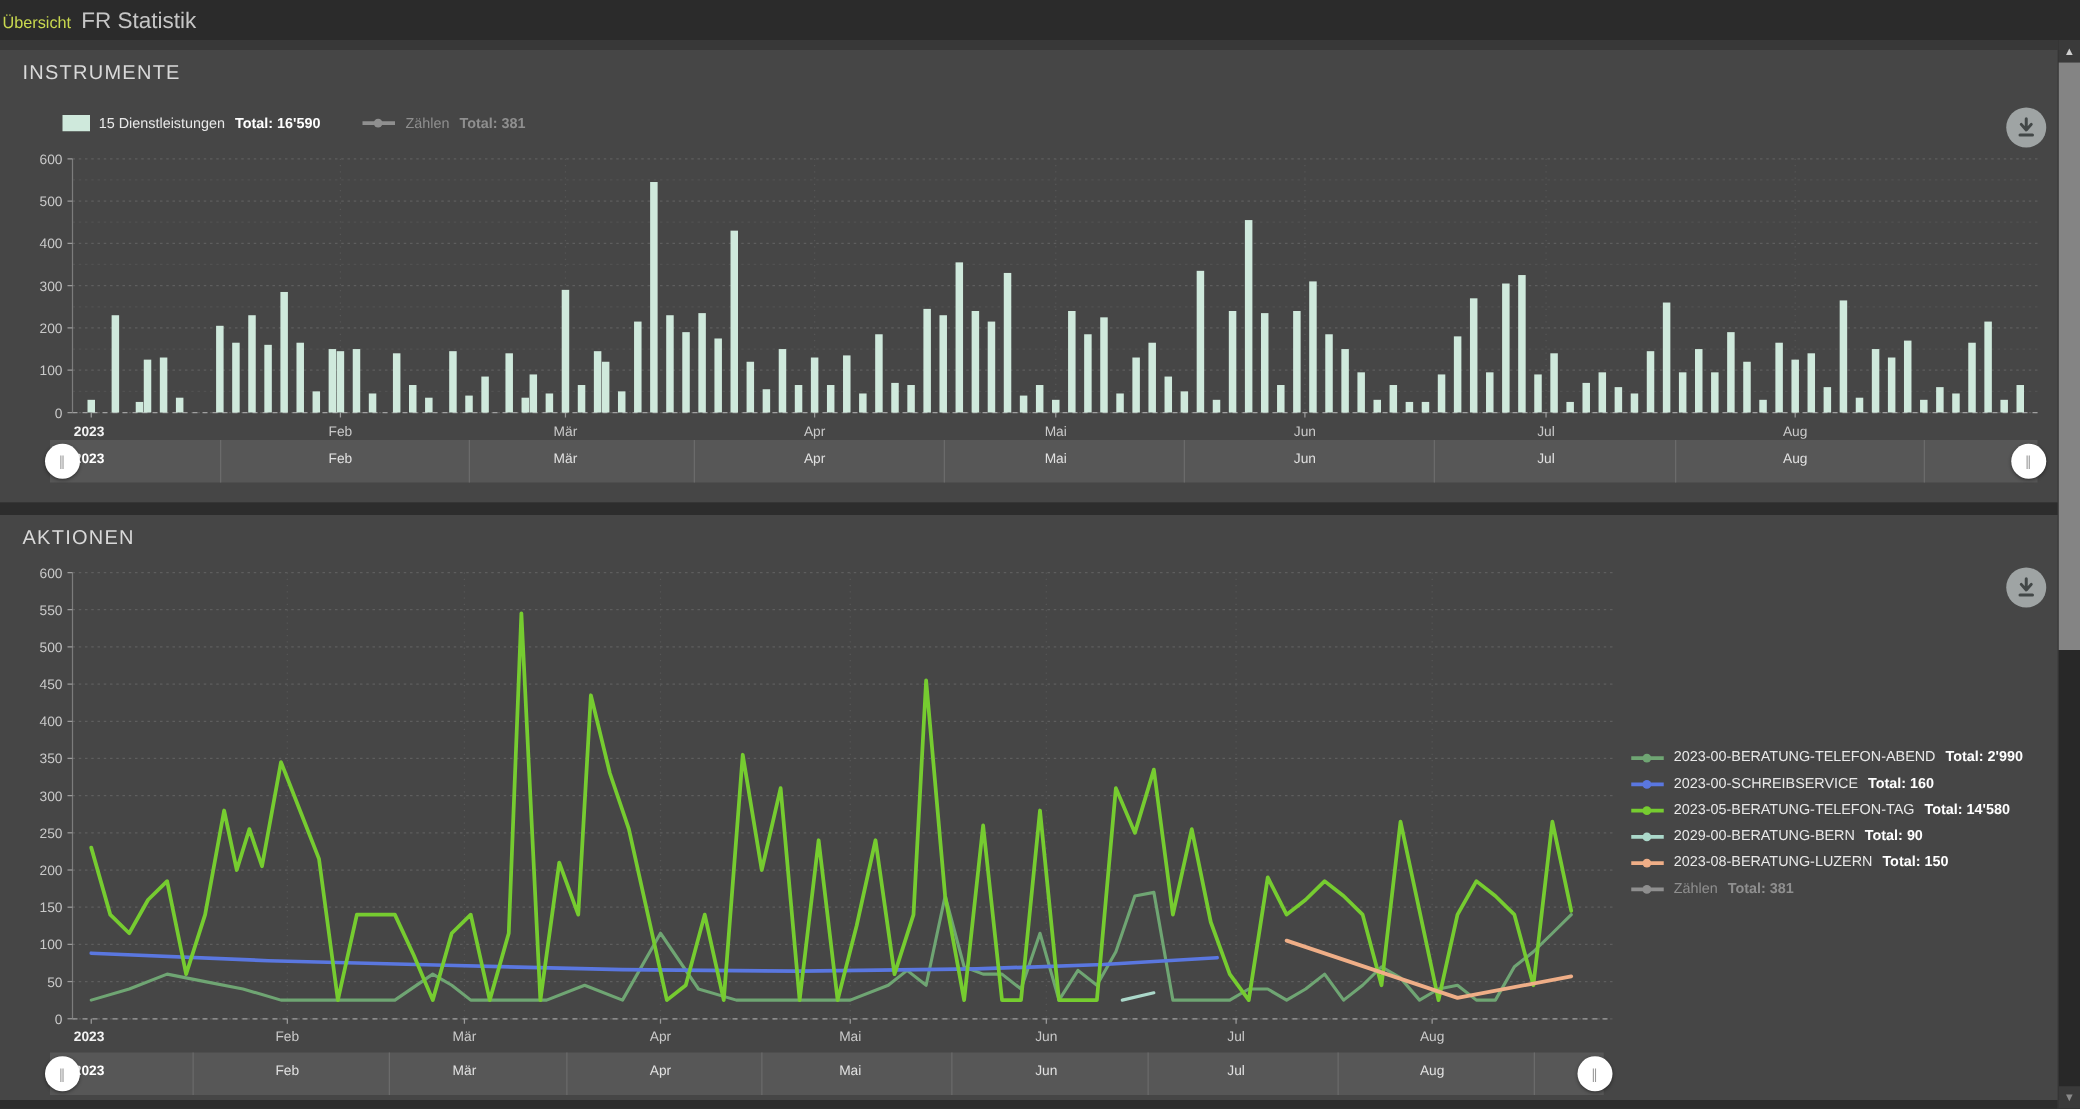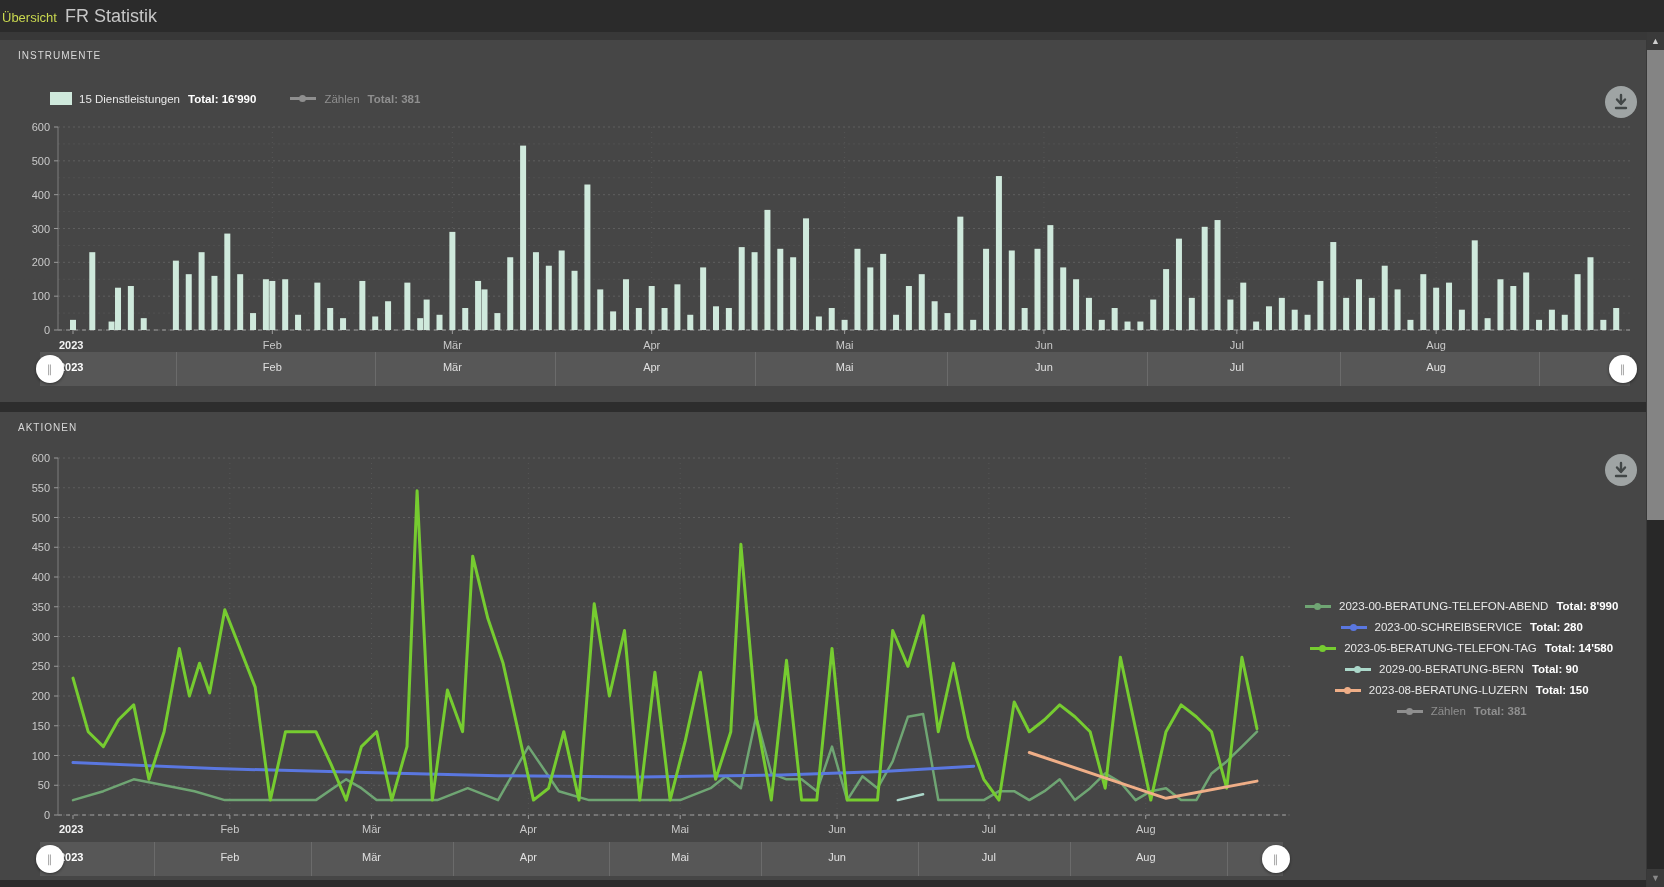--- a/index.html
+++ b/index.html
@@ -9,38 +9,38 @@
   #hdr{position:absolute;left:0;top:0;width:1664px;height:32px;background:#2b2b2b;
        display:flex;align-items:baseline;padding-top:6px;box-sizing:border-box;}
   #hdr .crumb{color:#c9d84f;font-size:13px;margin-left:2px;}
   #hdr .ttl{color:#c6c6c6;font-size:18px;margin-left:8px;}
   
   .panel{position:absolute;left:0;width:1646px;background:#464646;}
   #p1{top:40px;height:362px;}
   #p2{top:412px;height:468px;}
   #divider{position:absolute;left:0;top:402px;width:1646px;height:10px;background:#2d2d2d;}
   #bottomstrip{position:absolute;left:0;top:880px;width:1646px;height:7px;background:#2c2c2c;}
-  .ptitle{position:absolute;left:18px;top:10px;color:#d9d9d9;font-size:10px;letter-spacing:1px;}
+  .ptitle{position:absolute;left:18px;top:10px;color:#d9d9d9;font-size:16px;letter-spacing:1px;}
   svg.chart{position:absolute;left:0;top:0;}
   .axlbl{fill:#c9c9c9;font-size:11px;font-family:"Liberation Sans",sans-serif;}
   .year{fill:#f2f2f2;font-weight:bold;}
   
   .dl{position:absolute;width:32px;height:32px;border-radius:50%;background:#9fa4a4;border:none;
       left:1605px;cursor:pointer;padding:0;}
   #p1 .dl{top:46px;} #p2 .dl{top:42px;}
   
   .legrow{display:flex;align-items:center;font-size:11.5px;color:#e8e8e8;white-space:nowrap;}
   .legrow.off{color:#8f8f8f;}
   .sw{display:inline-block;width:22px;height:13px;margin-right:7px;}
   .lmark{position:relative;display:inline-block;width:26px;height:3px;margin-right:8px;}
   .lmark .dot{position:absolute;left:9px;top:-2px;width:7px;height:7px;border-radius:50%;background:inherit;}
   .ltot{font-weight:bold;color:#ffffff;margin-left:8px;}
   .legrow.off .ltot{color:#8f8f8f;}
   #legend1{position:absolute;left:50px;top:52px;display:flex;gap:34px;}
-  #legend2{position:absolute;left:1305px;top:188px;display:flex;flex-direction:column;gap:9px;align-items:center;}
+  #legend2{position:absolute;left:1305px;top:188px;display:flex;flex-direction:column;gap:9px;}
   
   .nav{position:absolute;height:34px;background:#575757;overflow:visible;}
   #nav1{left:40px;top:312px;width:1590px;}
   #nav2{left:40px;top:430px;width:1243px;}
   .navsep{position:absolute;top:0;width:1px;height:34px;background:#6b6b6b;}
   .navlbl{position:absolute;top:9px;font-size:11px;color:#e0e0e0;transform:translateX(-50%);}
   .navlbl.year{color:#fff;font-weight:bold;transform:none;}
   .handle{position:absolute;top:3px;width:28px;height:28px;border-radius:50%;background:#fff;
      box-shadow:0 1px 3px rgba(0,0,0,.45);display:flex;align-items:center;justify-content:center;cursor:ew-resize;}
   .handle span{color:#9a9a9a;font-size:11px;letter-spacing:1px;}
@@ -233,21 +233,21 @@
         <rect x="1574.62" y="234.175" width="6" height="55.82499999999999" fill="#cfe9dc"></rect>
         <rect x="1587.48" y="217.25833333333333" width="6" height="72.74166666666667" fill="#cfe9dc"></rect>
         <rect x="1600.34" y="279.85" width="6" height="10.149999999999977" fill="#cfe9dc"></rect>
         <rect x="1613.1999999999998" y="268.0083333333333" width="6" height="21.991666666666674" fill="#cfe9dc"></rect>
       </svg>
     <div class="ptitle">INSTRUMENTE</div>
     <div id="legend1">
         <div class="legrow">
           <span class="sw" style="background: rgb(207, 233, 220);"></span>
           <span>15 Dienstleistungen</span>
-          <span class="ltot">Total: 16'990</span>
+          <span class="ltot">Total: 16'590</span>
         </div>
         <div class="legrow off">
           <span class="lmark" style="background: rgb(143, 143, 143);">
             <span class="dot" style="background: rgb(143, 143, 143);"></span>
           </span>
           <span>Zählen</span>
           <span class="ltot">Total: 381</span>
         </div>
       </div>
     <button class="dl" title="">
@@ -355,28 +355,28 @@
         <polyline points="897.8,388.1 923.1,382.2" fill="none" stroke="#abd8ca" stroke-width="2.5" stroke-linejoin="round" stroke-linecap="round"></polyline>
         <polyline points="1029.3,340.5 1166.0,386.3 1257.0,369.1" fill="none" stroke="#efae87" stroke-width="3" stroke-linejoin="round" stroke-linecap="round"></polyline>
       </svg>
     <div class="ptitle">AKTIONEN</div>
     <div id="legend2">
         <div class="legrow">
           <span class="lmark" style="background: rgb(111, 165, 115);">
             <span class="dot" style="background: rgb(111, 165, 115);"></span>
           </span>
           <span>2023-00-BERATUNG-TELEFON-ABEND</span>
-          <span class="ltot">Total: 8'990</span>
+          <span class="ltot">Total: 2'990</span>
         </div>
         <div class="legrow">
           <span class="lmark" style="background: rgb(90, 119, 224);">
             <span class="dot" style="background: rgb(90, 119, 224);"></span>
           </span>
           <span>2023-00-SCHREIBSERVICE</span>
-          <span class="ltot">Total: 280</span>
+          <span class="ltot">Total: 160</span>
         </div>
         <div class="legrow">
           <span class="lmark" style="background: rgb(118, 204, 48);">
             <span class="dot" style="background: rgb(118, 204, 48);"></span>
           </span>
           <span>2023-05-BERATUNG-TELEFON-TAG</span>
           <span class="ltot">Total: 14'580</span>
         </div>
         <div class="legrow">
           <span class="lmark" style="background: rgb(171, 216, 202);">

